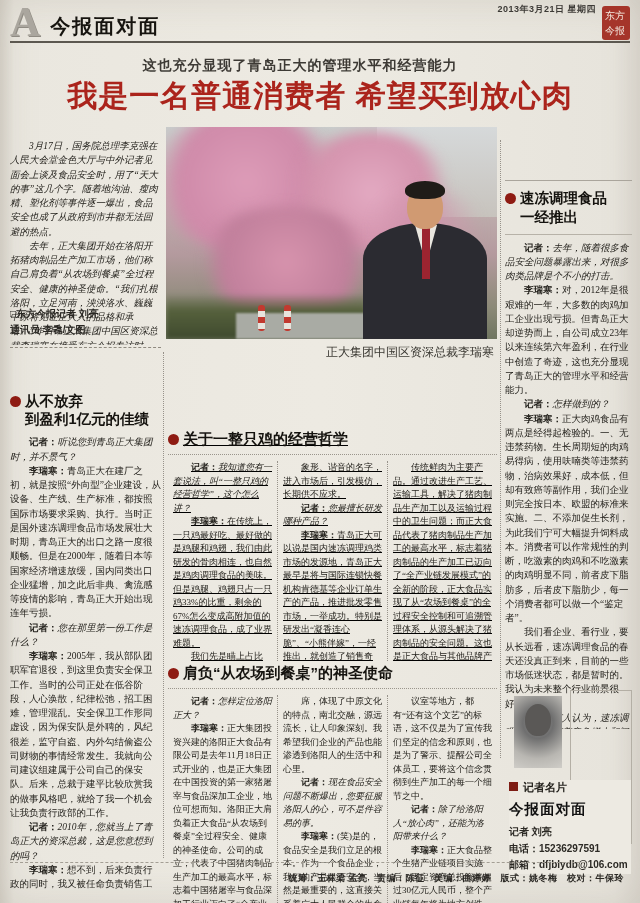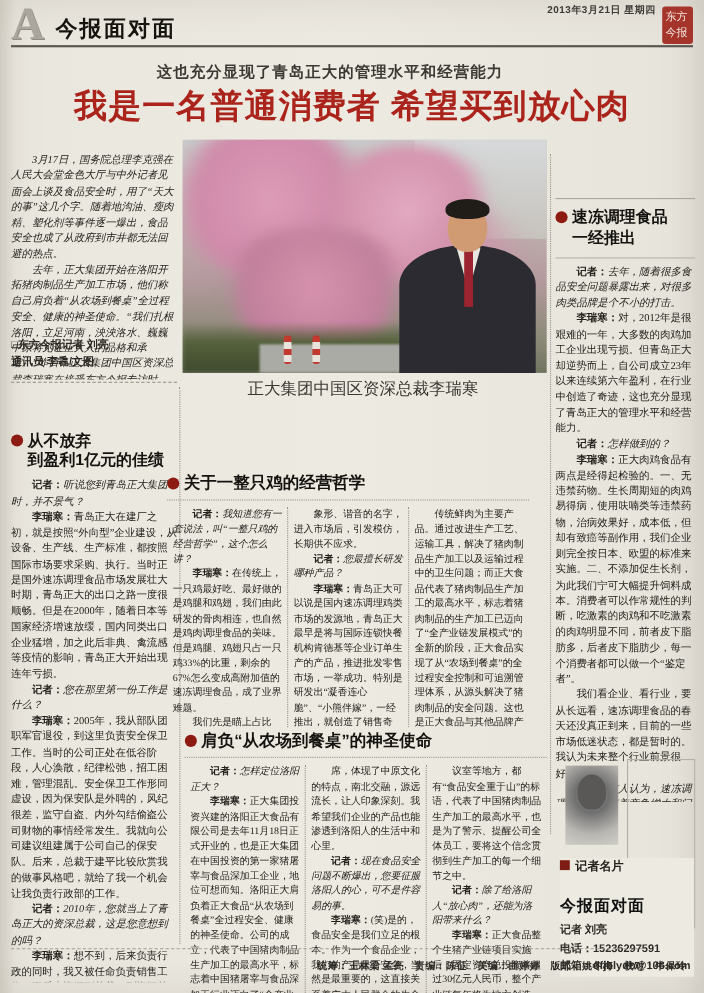--- a/index.html
+++ b/index.html
@@ -71,40 +71,40 @@
            background:repeating-linear-gradient(180deg,#c2392f 0 6px,#e8e4dd 6px 12px);}
   .bo1{left:92px;} .bo2{left:118px;}
   .man{position:absolute;right:14px;bottom:0;width:120px;height:160px;}
   .man-head{position:absolute;left:44px;top:6px;width:36px;height:44px;background:#d09a72;border-radius:50% 50% 46% 46%;}
   .man-hair{position:absolute;left:-2px;top:-4px;width:40px;height:18px;background:#201c18;border-radius:50% 50% 40% 40%;}
   .man-body{position:absolute;left:0;top:44px;width:124px;height:120px;background:#2b2b31;
             border-radius:48% 48% 0 0/30% 30% 0 0;}
   .man-shirt{position:absolute;left:52px;top:2px;width:22px;height:40px;background:#e9e6df;
              clip-path:polygon(0 0,100% 0,50% 100%);}
   .man-tie{position:absolute;left:59px;top:4px;width:8px;height:52px;background:#9c2430;}
-  .photo-caption{position:absolute;left:166px;top:344px;width:328px;text-align:center;
-                 font-size:15px;color:#3a3832;font-family:"Liberation Sans","DejaVu Sans",sans-serif;}
-  
-  .s2{position:absolute;left:152px;top:390px;width:329px;}
+  .photo-caption{position:absolute;left:166px;top:344px;width:328px;text-align:right;
+                 font-size:12px;color:#3a3832;font-family:"Liberation Sans","DejaVu Sans",sans-serif;}
+  
+  .s2{position:absolute;left:168px;top:390px;width:329px;text-decoration:underline;}
   .s3{position:absolute;left:168px;top:624px;width:329px;}
   .s2 .sec-head,.s3 .sec-head{font-size:15px;border-bottom:1px dotted #9a958c;padding-bottom:5px;}
   .s2 .cols{height:200px;margin-top:6px;font-size:9px;line-height:1.5;color:#24221d;}
   .s3 .cols{height:212px;margin-top:6px;font-size:9px;line-height:1.5;color:#24221d;}
   
   .sidebar{position:absolute;left:505px;top:140px;width:127px;}
   .sidebar .sec-head{font-size:14.5px;line-height:1.3;border-top:1px solid #aaa59c;padding-top:8px;}
   .sb-rule{border-top:1px solid #b7b2a8;margin:7px 0 6px 0;}
   .sidebar .body-txt{height:488px;font-size:9.5px;}
   .reporter-photo{position:absolute;left:514px;top:696px;width:48px;height:72px;
       background:radial-gradient(circle at 50% 38%,#8d8d8d 0%,#6f6f6f 30%,#b9b7b2 70%,#cfcdc8 100%);}
   .rp-head{position:absolute;left:11px;top:8px;width:26px;height:32px;background:#5a5856;border-radius:50% 50% 45% 45%;}
   .card-frame{position:absolute;left:570px;top:690px;width:60px;height:152px;border:1px solid #b4afa5;}
   .reporter-card{position:absolute;left:509px;top:780px;width:122px;background:#edeae2;
                  font-family:"Liberation Sans","DejaVu Sans",sans-serif;}
-  .card-tag{font-size:11px;font-weight:bold;color:#23211c;margin-bottom:19px;}
+  .card-tag{font-size:11px;font-weight:bold;color:#23211c;margin-bottom:5px;}
   .card-brand{font-size:14.5px;font-weight:900;color:#111;letter-spacing:1px;margin-bottom:5px;}
   .card-line{font-size:10px;font-weight:bold;color:#2c2a25;line-height:1.65;}
   
   .bottom-rule{position:absolute;left:10px;top:862px;width:575px;border-top:1px dashed #a39e94;}
   .credits{position:absolute;top:872px;right:16px;font-size:9px;font-weight:bold;color:#2b2925;
            font-family:"Liberation Sans","DejaVu Sans",sans-serif;letter-spacing:.5px;}
   .head2{display:block;margin-left:15px;}
 </style>
 </head>
 <body>
@@ -201,21 +201,21 @@
       <div class="col">
           <p class="para q"><b>记者：</b>怎样定位洛阳正大？</p>
           <p class="para a"><b>李瑞寒：</b>正大集团投资兴建的洛阳正大食品有限公司是去年11月18日正式开业的，也是正大集团在中国投资的第一家猪屠宰与食品深加工企业，地位可想而知。洛阳正大肩负着正大食品“从农场到餐桌”全过程安全、健康的神圣使命。公司的成立，代表了中国猪肉制品生产加工的最高水平，标志着中国猪屠宰与食品深加工行业迈向了“全产业链发展模式”的全新阶段。</p>
         </div>
       <div class="col">
           <p class="para n">席，体现了中原文化的特点，南北交融，源远流长，让人印象深刻。我希望我们企业的产品也能渗透到洛阳人的生活中和心里。</p>
           <p class="para q"><b>记者：</b>现在食品安全问题不断爆出，您要征服洛阳人的心，可不是件容易的事。</p>
           <p class="para a"><b>李瑞寒：</b>(笑)是的，食品安全是我们立足的根本。作为一个食品企业，我们的产品是否安全，当然是最重要的，这直接关系着广大人民群众的生命健康。其实，我是一名食品生产企业总裁，更是一个普通消费者，我也希望食品行业的所有企业，特别是企业主管要讲良心、讲职业道德，用自己的良心和道德标准去组织生产、诚信经营，让人民群众能够买到安全、健康的食品。</p>
         </div>
       <div class="col">
-          <p class="para n">议室等地方，都有“食品安全重于山”的标语，代表了中国猪肉制品生产加工的最高水平，也是为了警示、提醒公司全体员工，要将这个信念贯彻到生产加工的每一个细节之中。</p>
+          <p class="para n">议室等地方，都有“还有这个文艺”的标语，这不仅是为了宣传我们坚定的信念和原则，也是为了警示、提醒公司全体员工，要将这个信念贯彻到生产加工的每一个细节之中。</p>
           <p class="para q"><b>记者：</b>除了给洛阳人“放心肉”，还能为洛阳带来什么？</p>
           <p class="para a"><b>李瑞寒：</b>正大食品整个生猪产业链项目实施后，固定资产总投资将超过30亿元人民币，整个产业链每年将为地方创造186亿元人民币以上GDP，创造16万个就业岗位，年带动当地种植、养殖户和农民专业合作社农民工资性收入2亿元以上；推动洛阳市物流贸易、包装运输、商业连锁业的升级，促进第一、第二、第三产业的融合发展；为现代农牧食品业的发展起到重要的示范、带动和辐射作用。</p>
         </div>
     </div>
   </div>
 
   <div class="vsep" style="left:500px;top:140px;height:618px;"></div>
 
   <div class="sidebar">
     <div class="sec-head">

